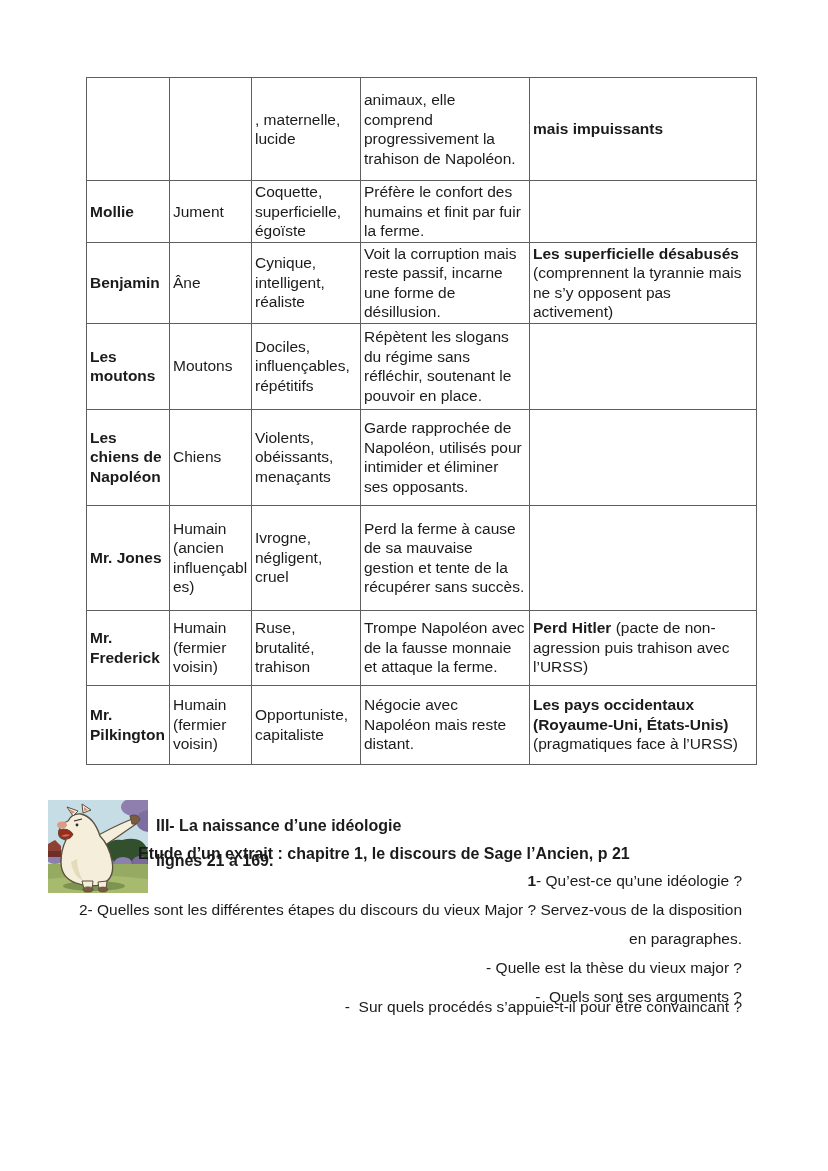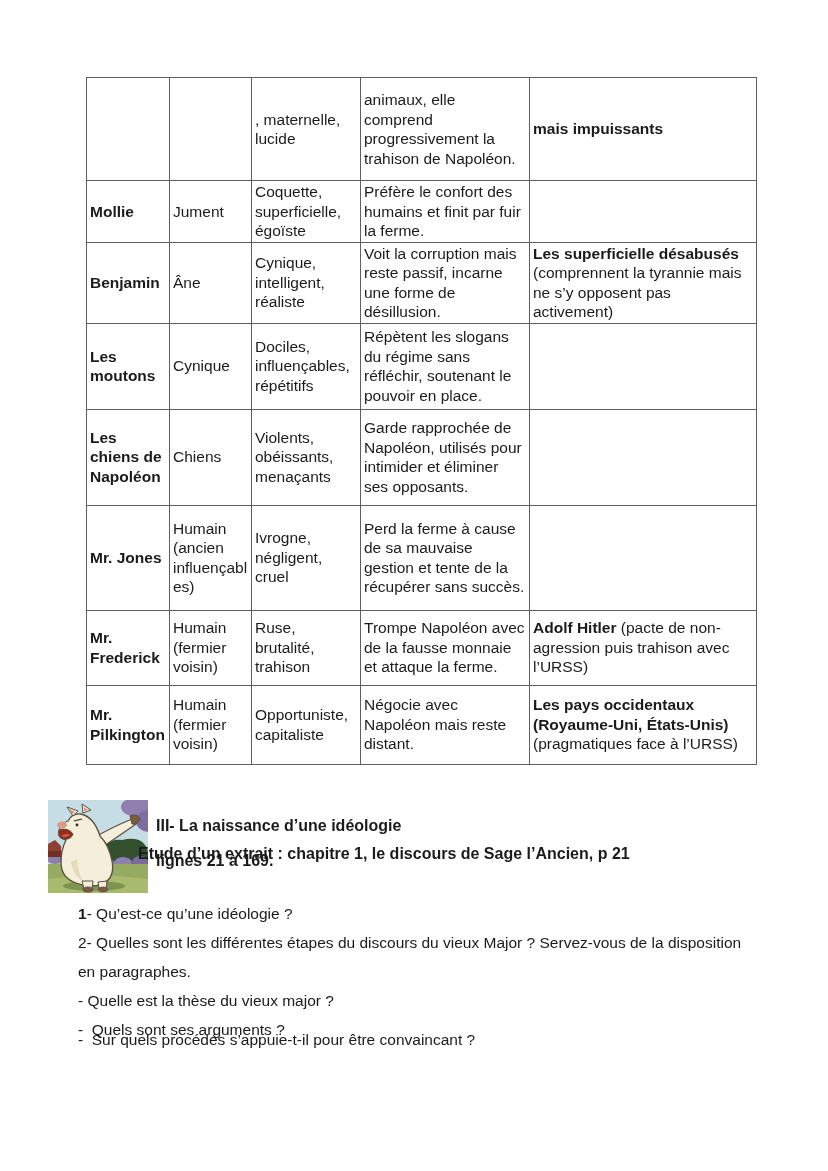--- a/index.html
+++ b/index.html
@@ -30,22 +30,22 @@
   .sec-sub1{
     position:absolute;left:138px;top:845px;margin:0;
     font-size:16px;font-weight:bold;white-space:nowrap;
   }
   .sec-sub2{
     position:absolute;left:156px;top:852px;margin:0;
     font-size:16px;font-weight:bold;white-space:nowrap;
   }
   
   .questions{
-    position:absolute;left:78px;top:899px;width:664px;
-    font-size:15.5px;line-height:29px;
+    position:absolute;left:78px;top:866px;width:664px;
+    font-size:15.5px;line-height:29px;text-align:right;
   }
   .q{margin:0;}
   .q.pre{white-space:pre-wrap;}
   .q.overlap{margin-top:-19px;}
 </style>
 </head>
 <body>
 
 <div class="page">
 
@@ -74,21 +74,21 @@
       </tr>
       <tr class="r3">
         <td class="cname">Benjamin</td>
         <td>Âne</td>
         <td>Cynique, intelligent, réaliste</td>
         <td>Voit la corruption mais reste passif, incarne une forme de désillusion.</td>
         <td><span class="bold">Les superficielle désabusés</span><span> (comprennent la tyrannie mais ne s’y opposent pas activement)</span></td>
       </tr>
       <tr class="r4">
         <td class="cname">Les moutons</td>
-        <td>Cynique</td>
+        <td>Moutons</td>
         <td>Dociles, influençables, répétitifs</td>
         <td>Répètent les slogans du régime sans réfléchir, soutenant le pouvoir en place.</td>
         <td><span class="bold"></span><span></span></td>
       </tr>
       <tr class="r5">
         <td class="cname">Les chiens de Napoléon</td>
         <td>Chiens</td>
         <td>Violents, obéissants, menaçants</td>
         <td>Garde rapprochée de Napoléon, utilisés pour intimider et éliminer ses opposants.</td>
         <td><span class="bold"></span><span></span></td>
@@ -98,21 +98,21 @@
         <td>Humain (ancien influençables)</td>
         <td>Ivrogne, négligent, cruel</td>
         <td>Perd la ferme à cause de sa mauvaise gestion et tente de la récupérer sans succès.</td>
         <td><span class="bold"></span><span></span></td>
       </tr>
       <tr class="r7">
         <td class="cname">Mr. Frederick</td>
         <td>Humain (fermier voisin)</td>
         <td>Ruse, brutalité, trahison</td>
         <td>Trompe Napoléon avec de la fausse monnaie et attaque la ferme.</td>
-        <td><span class="bold">Adolf Hitler</span><span> (pacte de non-agression puis trahison avec l’URSS)</span></td>
+        <td><span class="bold">Perd Hitler</span><span> (pacte de non-agression puis trahison avec l’URSS)</span></td>
       </tr>
       <tr class="r8">
         <td class="cname">Mr. Pilkington</td>
         <td>Humain (fermier voisin)</td>
         <td>Opportuniste, capitaliste</td>
         <td>Négocie avec Napoléon mais reste distant.</td>
         <td><span class="bold">Les pays occidentaux (Royaume-Uni, États-Unis)</span><span> (pragmatiques face à l’URSS)</span></td>
       </tr>
     </tbody>
   </table>

